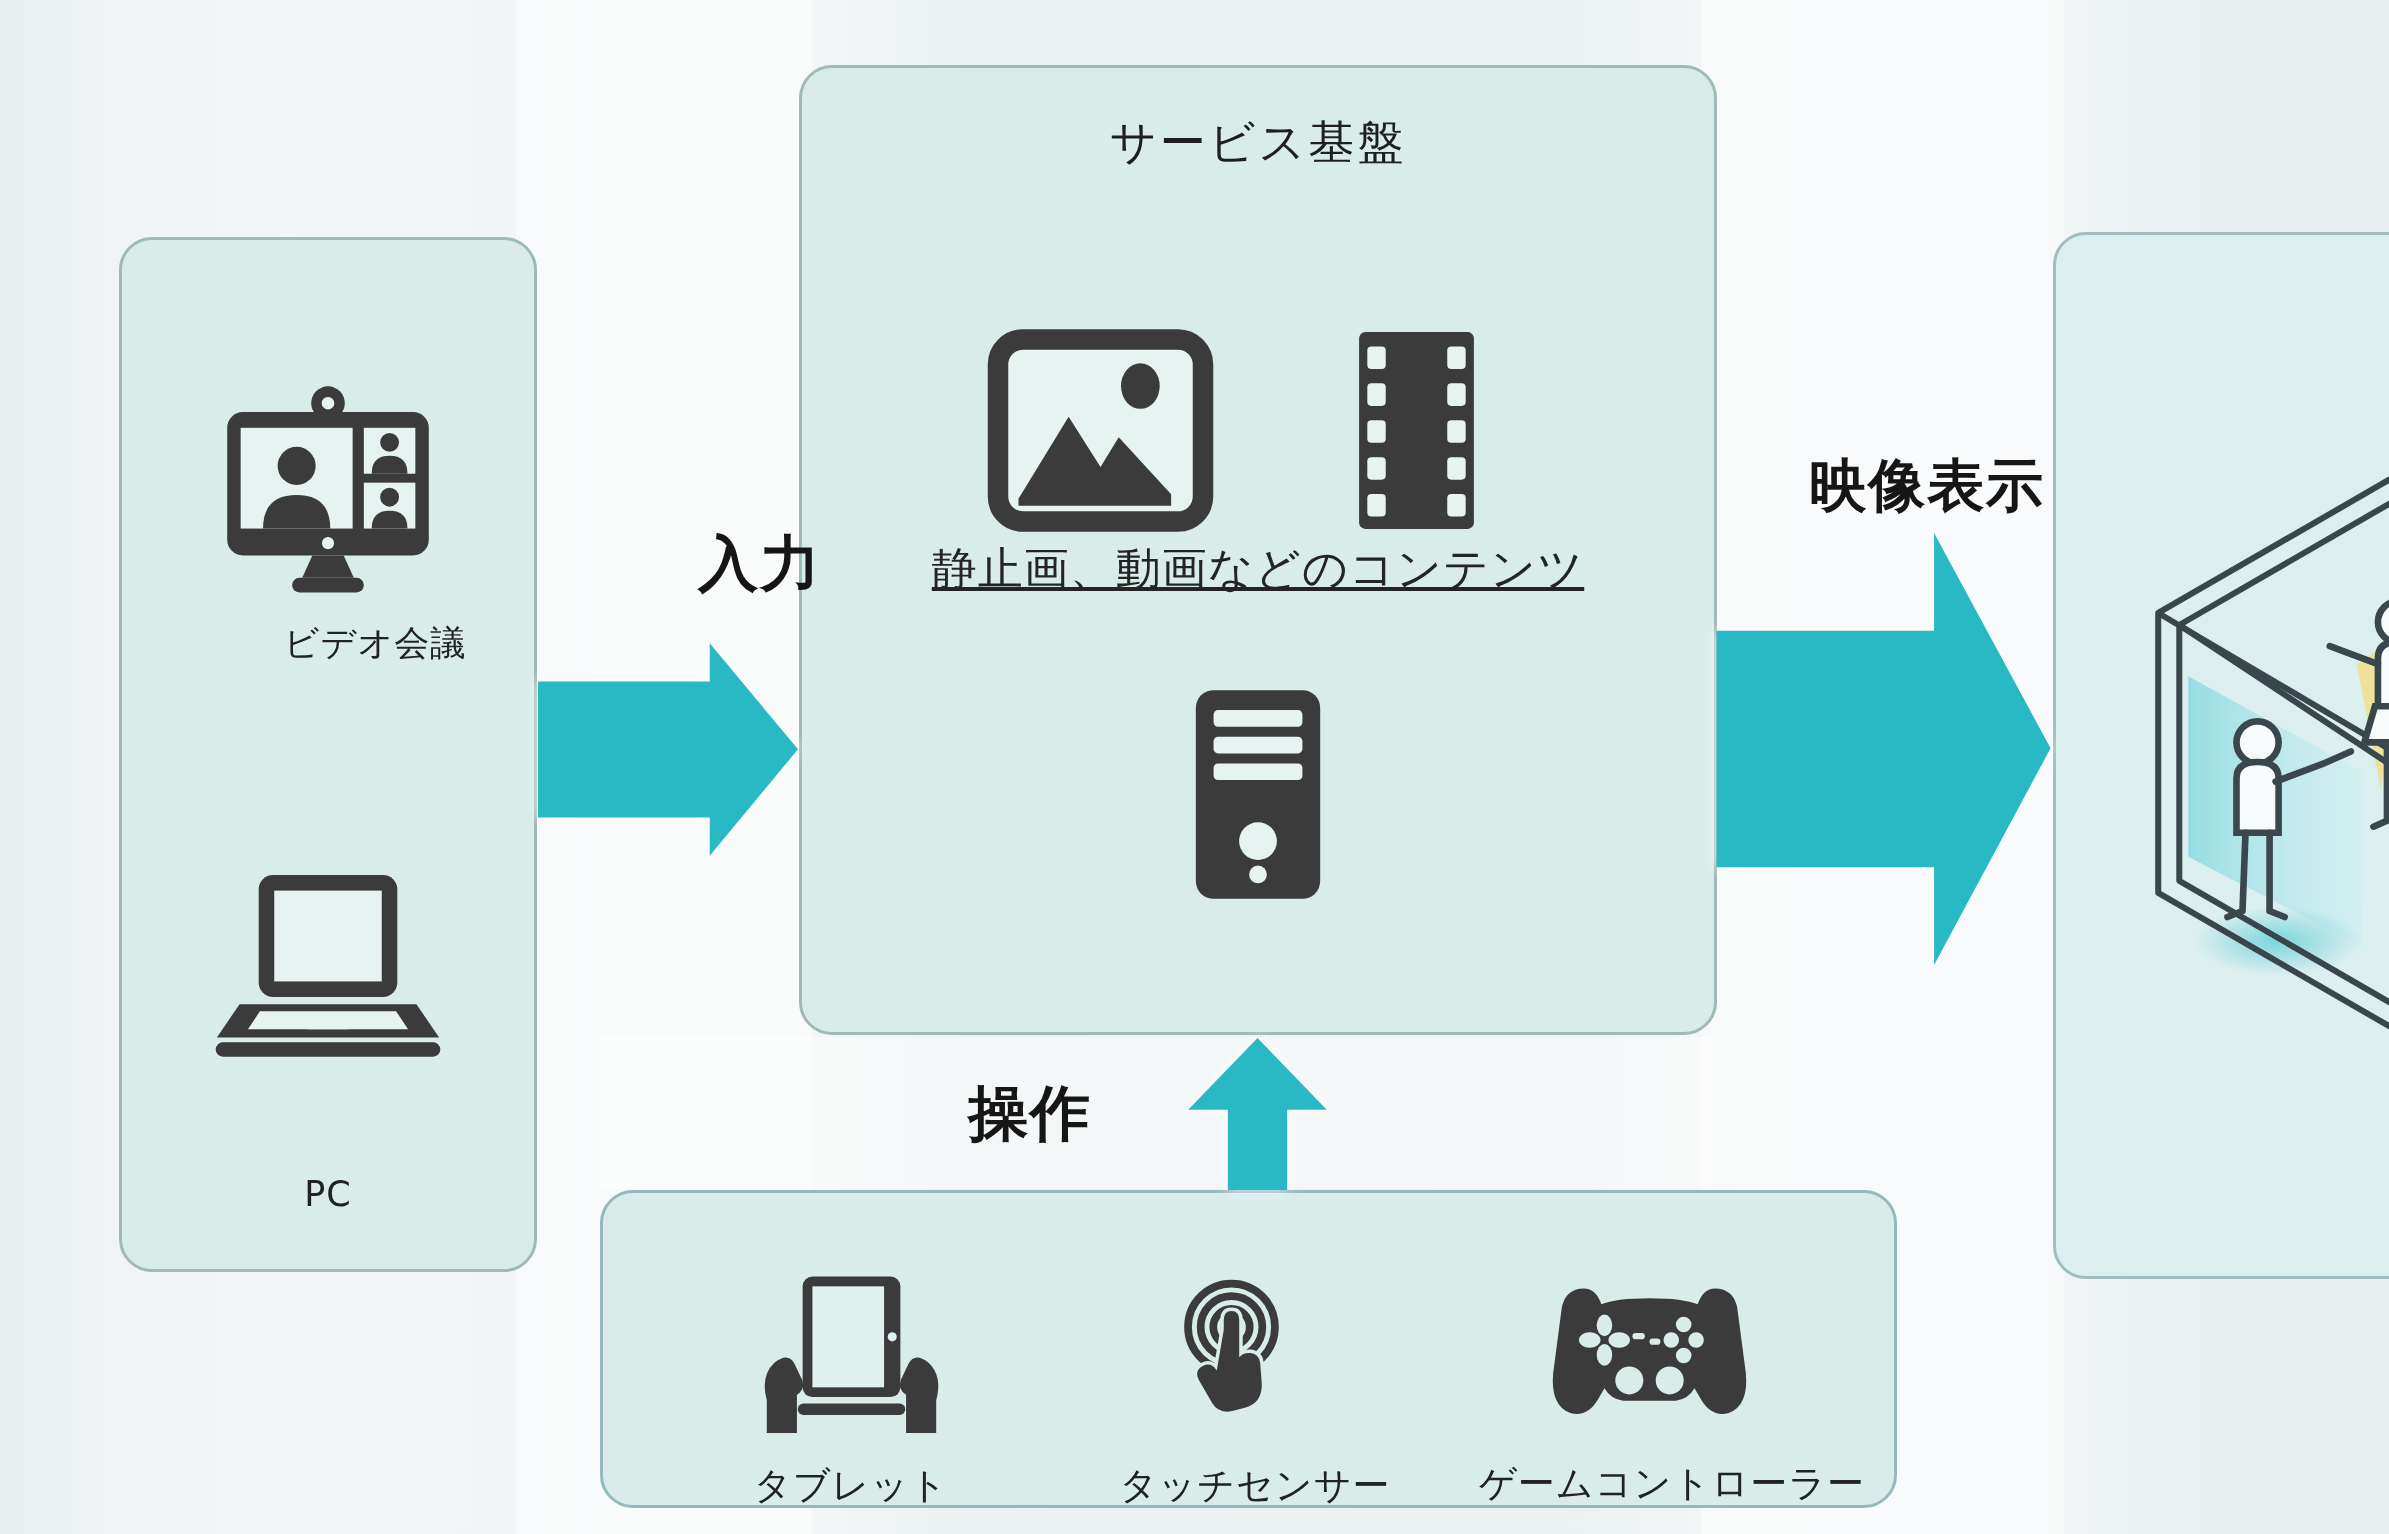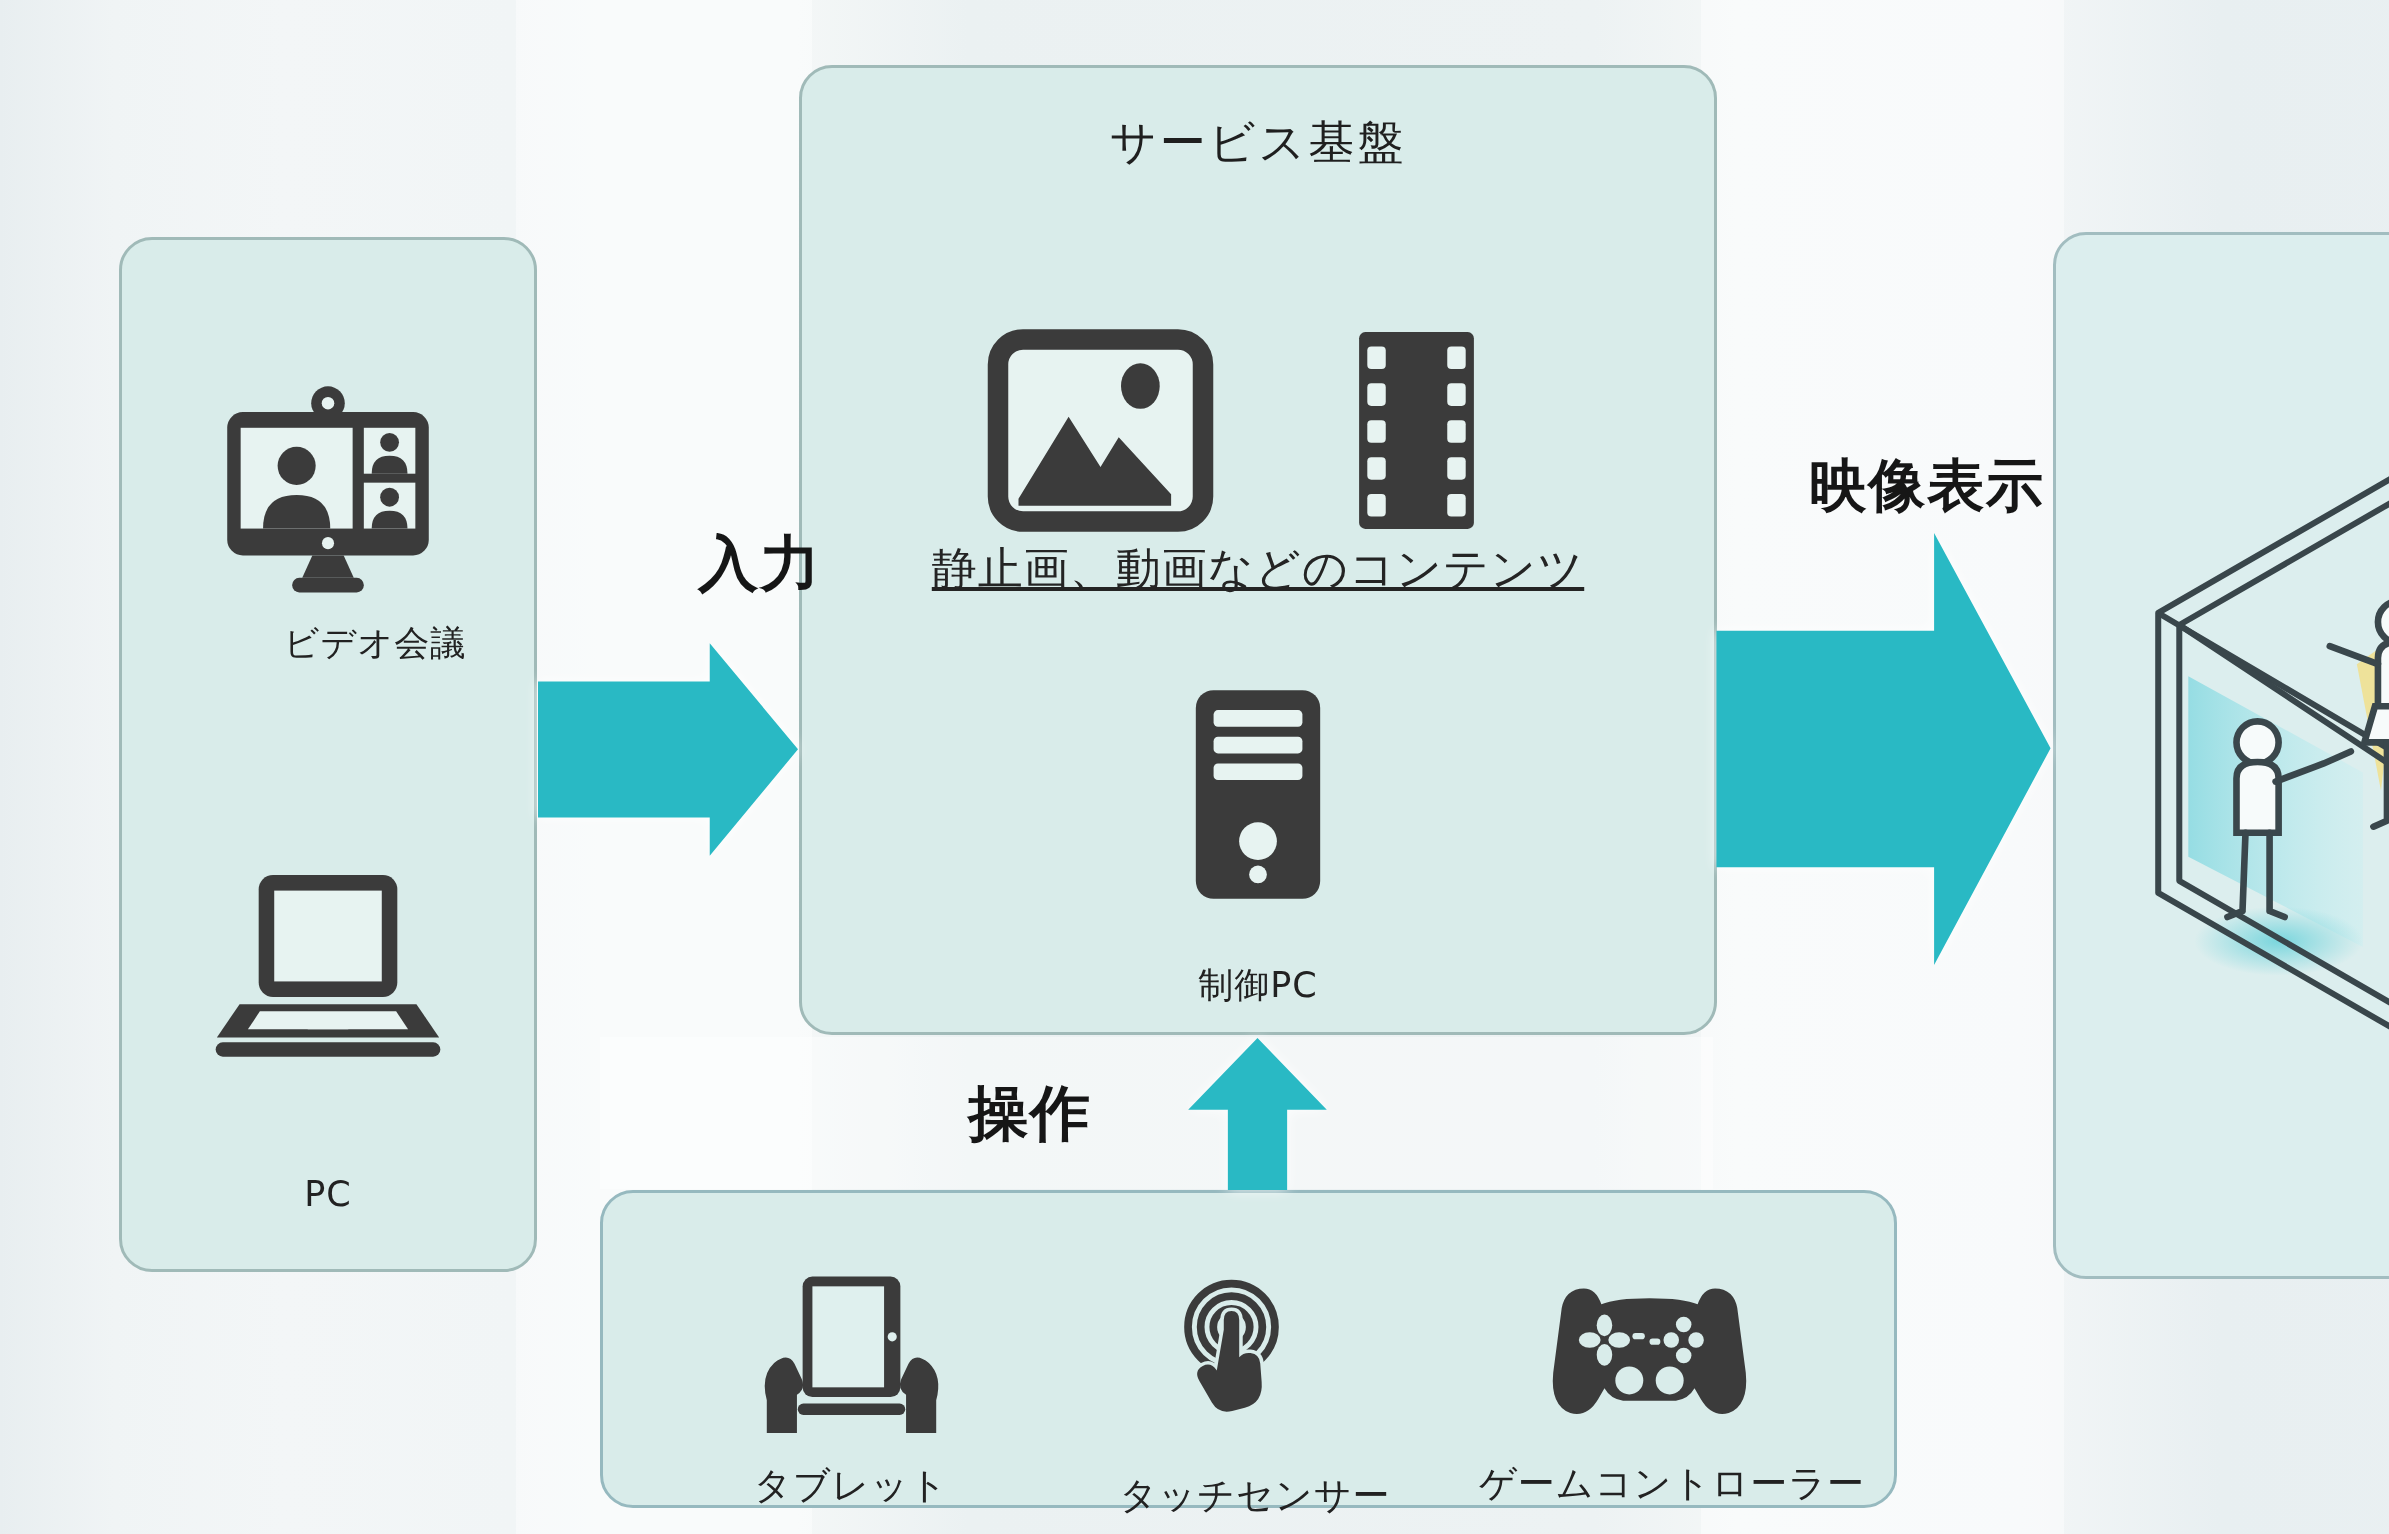--- a/index.html
+++ b/index.html
@@ -135,21 +135,20 @@
         <rect x="6" y="3" width="56" height="94" rx="8" fill="#3b3b3b"></rect>
         <g fill="#e7f3f1">
           <rect x="14" y="12" width="40" height="7.5" rx="2"></rect>
           <rect x="14" y="24" width="40" height="7.5" rx="2"></rect>
           <rect x="14" y="36" width="40" height="7.5" rx="2"></rect>
           <circle cx="34" cy="71" r="8.5"></circle>
           <circle cx="34" cy="86" r="4"></circle>
         </g>
       </svg>
     </div>
-    <div class="lbl" style="top:896px;width:100%;">制御PC</div>
   </div>
 
   <div class="panel panel-bottom">
     <div class="abs" style="left:141px;top:76px;width:215px;height:165px;">
       <svg viewBox="0 0 132 100">
         <g fill="#3b3b3b">
           <rect x="36" y="4" width="60" height="74" rx="6"></rect>
           <rect x="33" y="82" width="66" height="7" rx="3.5"></rect>
           <path d="M14 100 L14 80 Q10 65 18.5 57 Q27 50 31 57.5 L35.5 67 Q38 73 32.5 76.5 L32.5 100 Z"></path>
           <path d="M118 100 L118 80 Q122 65 113.5 57 Q105 50 101 57.5 L96.5 67 Q94 73 99.5 76.5 L99.5 100 Z"></path>
@@ -163,21 +162,21 @@
     <div class="abs" style="left:564px;top:67px;width:129px;height:179px;">
       <svg viewBox="0 0 92 112">
         <g fill="none" stroke="#3b3b3b" stroke-width="5.5">
           <circle cx="46" cy="40" r="13"></circle>
           <circle cx="46" cy="40" r="22"></circle>
           <circle cx="46" cy="40" r="31"></circle>
         </g>
         <path d="M40.5 42 l0 -7 q0 -6.5 5.5 -6.5 q5.5 0 5.5 6.5 l0 26.5 q3 -3.5 8 -3 q6.5 0.8 7 7.5 l1 13 q1.2 15 -12 18.5 l-9 2.3 q-9.5 2.4 -14.5 -6 l-9 -15.5 q-4 -7 2.5 -10.5 q5.5 -3 9.5 2.5 l0.5 0.7 z" fill="#3b3b3b" stroke="#d9ecea" stroke-width="5" paint-order="stroke"></path>
       </svg>
     </div>
-    <div class="lbl b-lbl" style="left:437px;top:280px;width:430px;">タッチセンサー</div>
+    <div class="lbl b-lbl" style="left:437px;top:270px;width:430px;">タッチセンサー</div>
 
     <div class="abs" style="left:944px;top:88px;width:205px;height:143px;">
       <svg viewBox="0 0 132 92">
         <path d="M35 15 Q31 3 21 5 Q10 7 9 21 L4 59 Q2 80 15 85 Q26 88 33 76 L37 69 Q41 76 49 77 L83 77 Q91 76 95 69 L99 76 Q106 88 117 85 Q130 80 128 59 L123 21 Q122 7 111 5 Q101 3 97 15 Q88 11 66 11 Q44 11 35 15 Z" fill="#3b3b3b"></path>
         <g fill="#d9ecea">
           <ellipse cx="37" cy="28.5" rx="5" ry="7"></ellipse>
           <ellipse cx="37" cy="47.5" rx="5" ry="7"></ellipse>
           <ellipse cx="27.5" cy="38" rx="7" ry="5"></ellipse>
           <ellipse cx="46.5" cy="38" rx="7" ry="5"></ellipse>
           <circle cx="88" cy="28" r="5"></circle>

